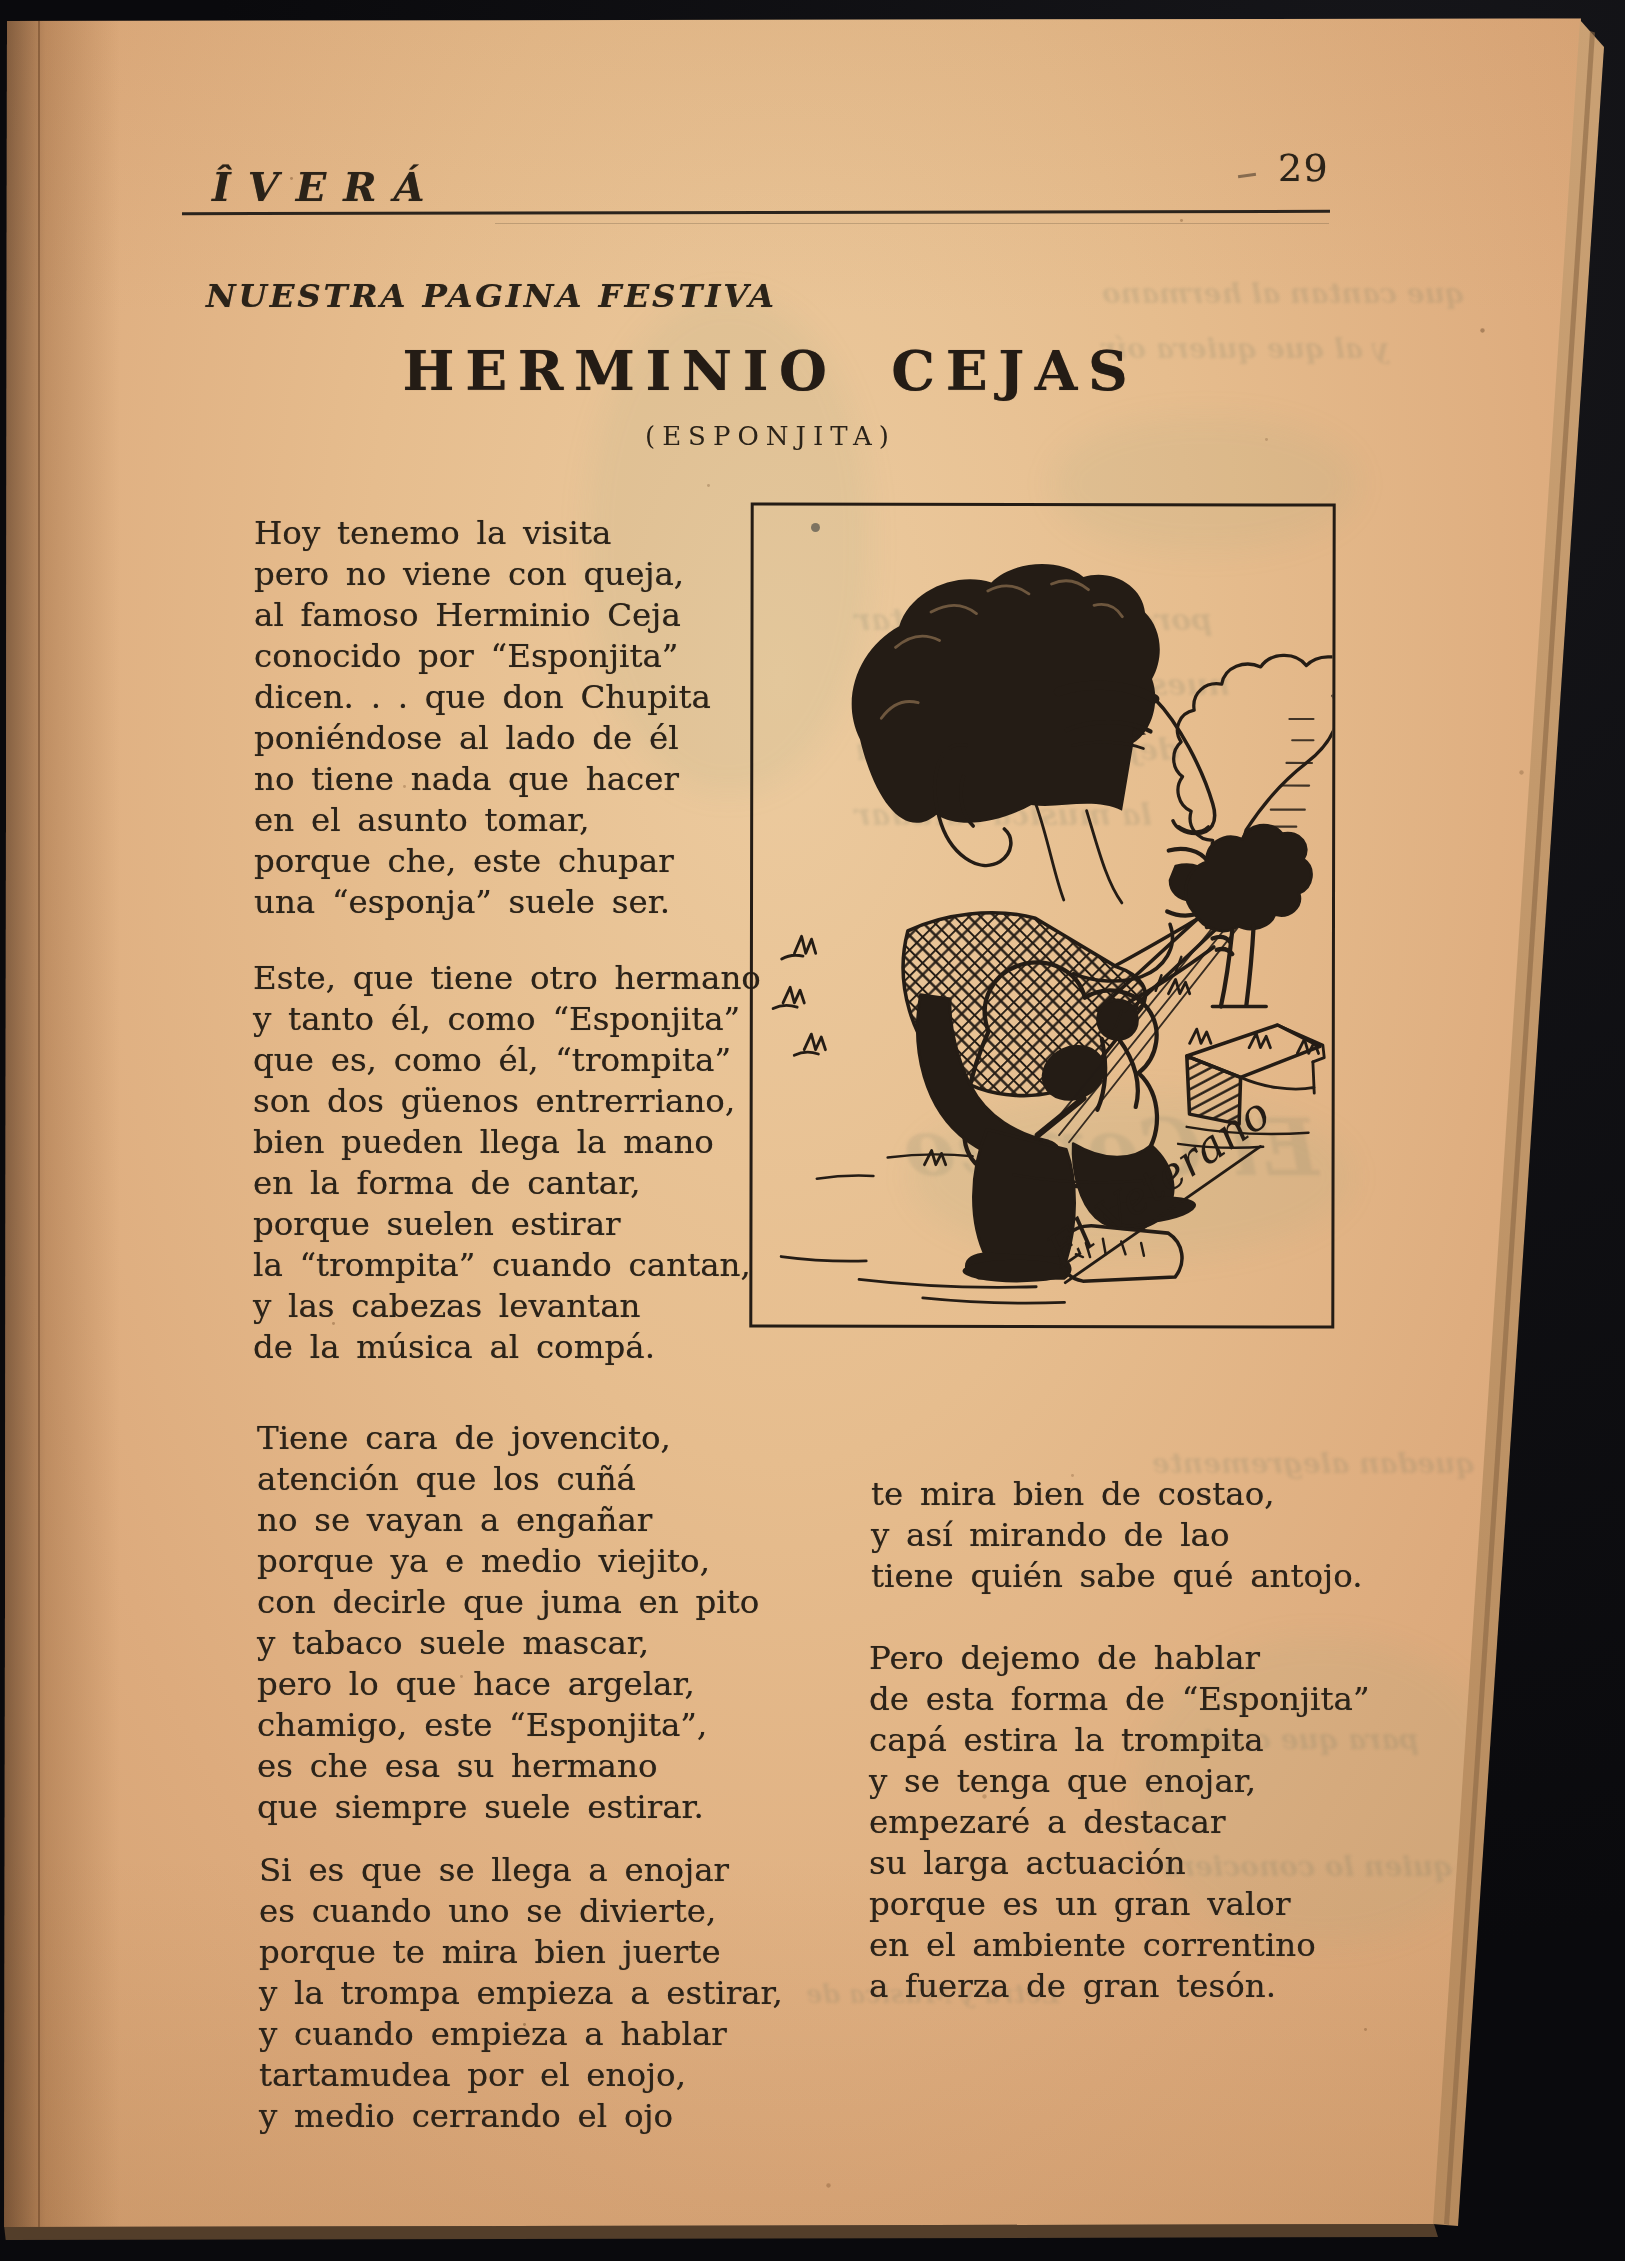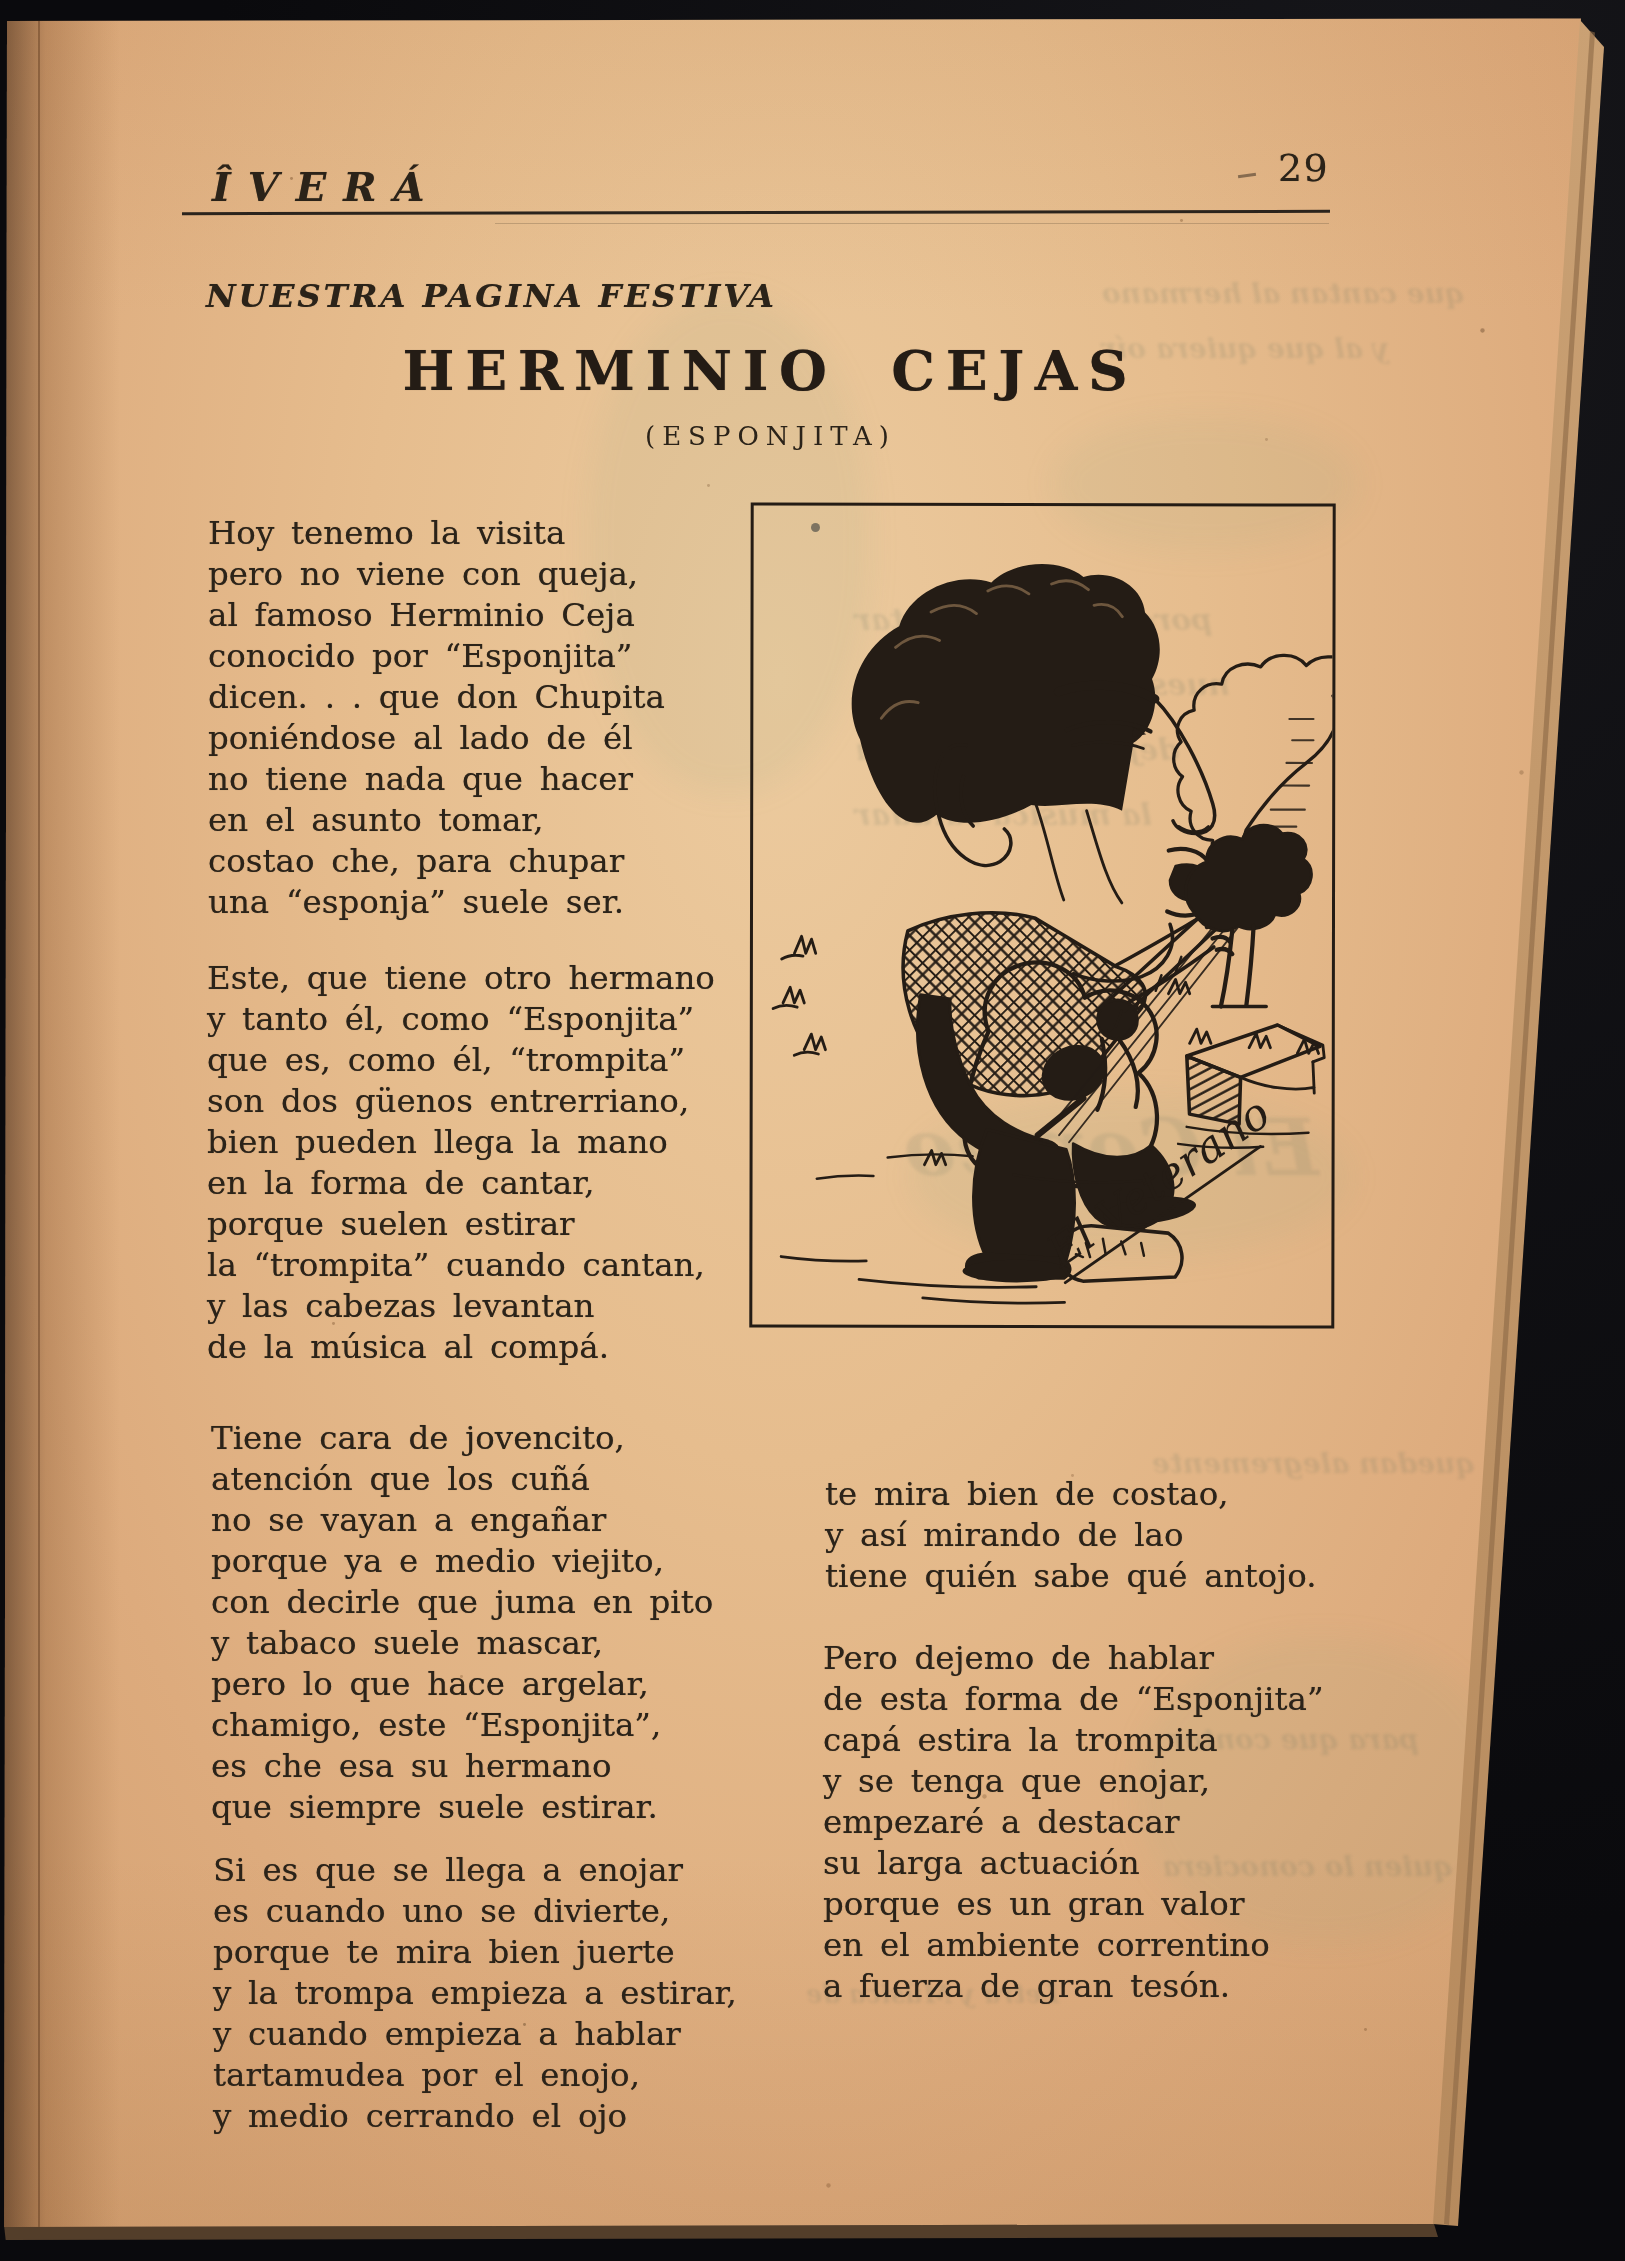--- a/index.html
+++ b/index.html
@@ -54,21 +54,21 @@
   .pageno{font:400 38px "DejaVu Serif",serif;letter-spacing:1.4px;margin-left:16px;}
   .rule{position:absolute;background:#2b241d;transform:rotate(-.12deg);}
   .rule-echo{position:absolute;background:rgba(90,75,55,.28);}
   .kicker{font:italic 600 32.5px "DejaVu Serif",serif;letter-spacing:2.8px;}
   .title-wrap{position:absolute;left:205px;top:338px;width:1131px;text-align:center;}
   .title{font:700 55px "DejaVu Serif",serif;letter-spacing:10.6px;word-spacing:24px;
     color:#241c15;text-shadow:0 0 0.7px rgba(36,28,21,.6);white-space:nowrap;}
   .subtitle-wrap{position:absolute;left:205px;top:421px;width:1131px;text-align:center;}
   .subtitle{font:400 26px "DejaVu Serif",serif;letter-spacing:7px;color:#2b2319;white-space:nowrap;}
 
-  .stanza{position:absolute;}
+  .stanza{position:absolute;margin-left:46px;}
   .pline{font:400 32.5px "DejaVu Serif",serif;color:#2b2319;height:41px;line-height:41px;
     white-space:nowrap;word-spacing:6.4px;text-shadow:0 0 0.7px rgba(43,35,25,.55);}
 
   
   .art-frame{position:absolute;left:750px;top:503px;width:585px;height:825px;
     border:3.5px solid #241c15;box-sizing:border-box;transform:rotate(.1deg);}
   .art-frame svg{display:block;width:100%;height:100%;}
 </style>
 </head>
 <body>
@@ -116,21 +116,21 @@
 
     <div class="stanza" style="left:208px;top:513px;">
         <div class="pline">Hoy tenemo la visita</div>
         <div class="pline">pero no viene con queja,</div>
         <div class="pline">al famoso Herminio Ceja</div>
         <div class="pline">conocido por “Esponjita”</div>
         <div class="pline">dicen. . . que don Chupita</div>
         <div class="pline">poniéndose al lado de él</div>
         <div class="pline">no tiene nada que hacer</div>
         <div class="pline">en el asunto tomar,</div>
-        <div class="pline">costao che, para chupar</div>
+        <div class="pline">porque che, este chupar</div>
         <div class="pline">una “esponja” suele ser.</div>
       </div>
     <div class="stanza" style="left:207px;top:958px;">
         <div class="pline">Este, que tiene otro hermano</div>
         <div class="pline">y tanto él, como “Esponjita”</div>
         <div class="pline">que es, como él, “trompita”</div>
         <div class="pline">son dos güenos entrerriano,</div>
         <div class="pline">bien pueden llega la mano</div>
         <div class="pline">en la forma de cantar,</div>
         <div class="pline">porque suelen estirar</div>

